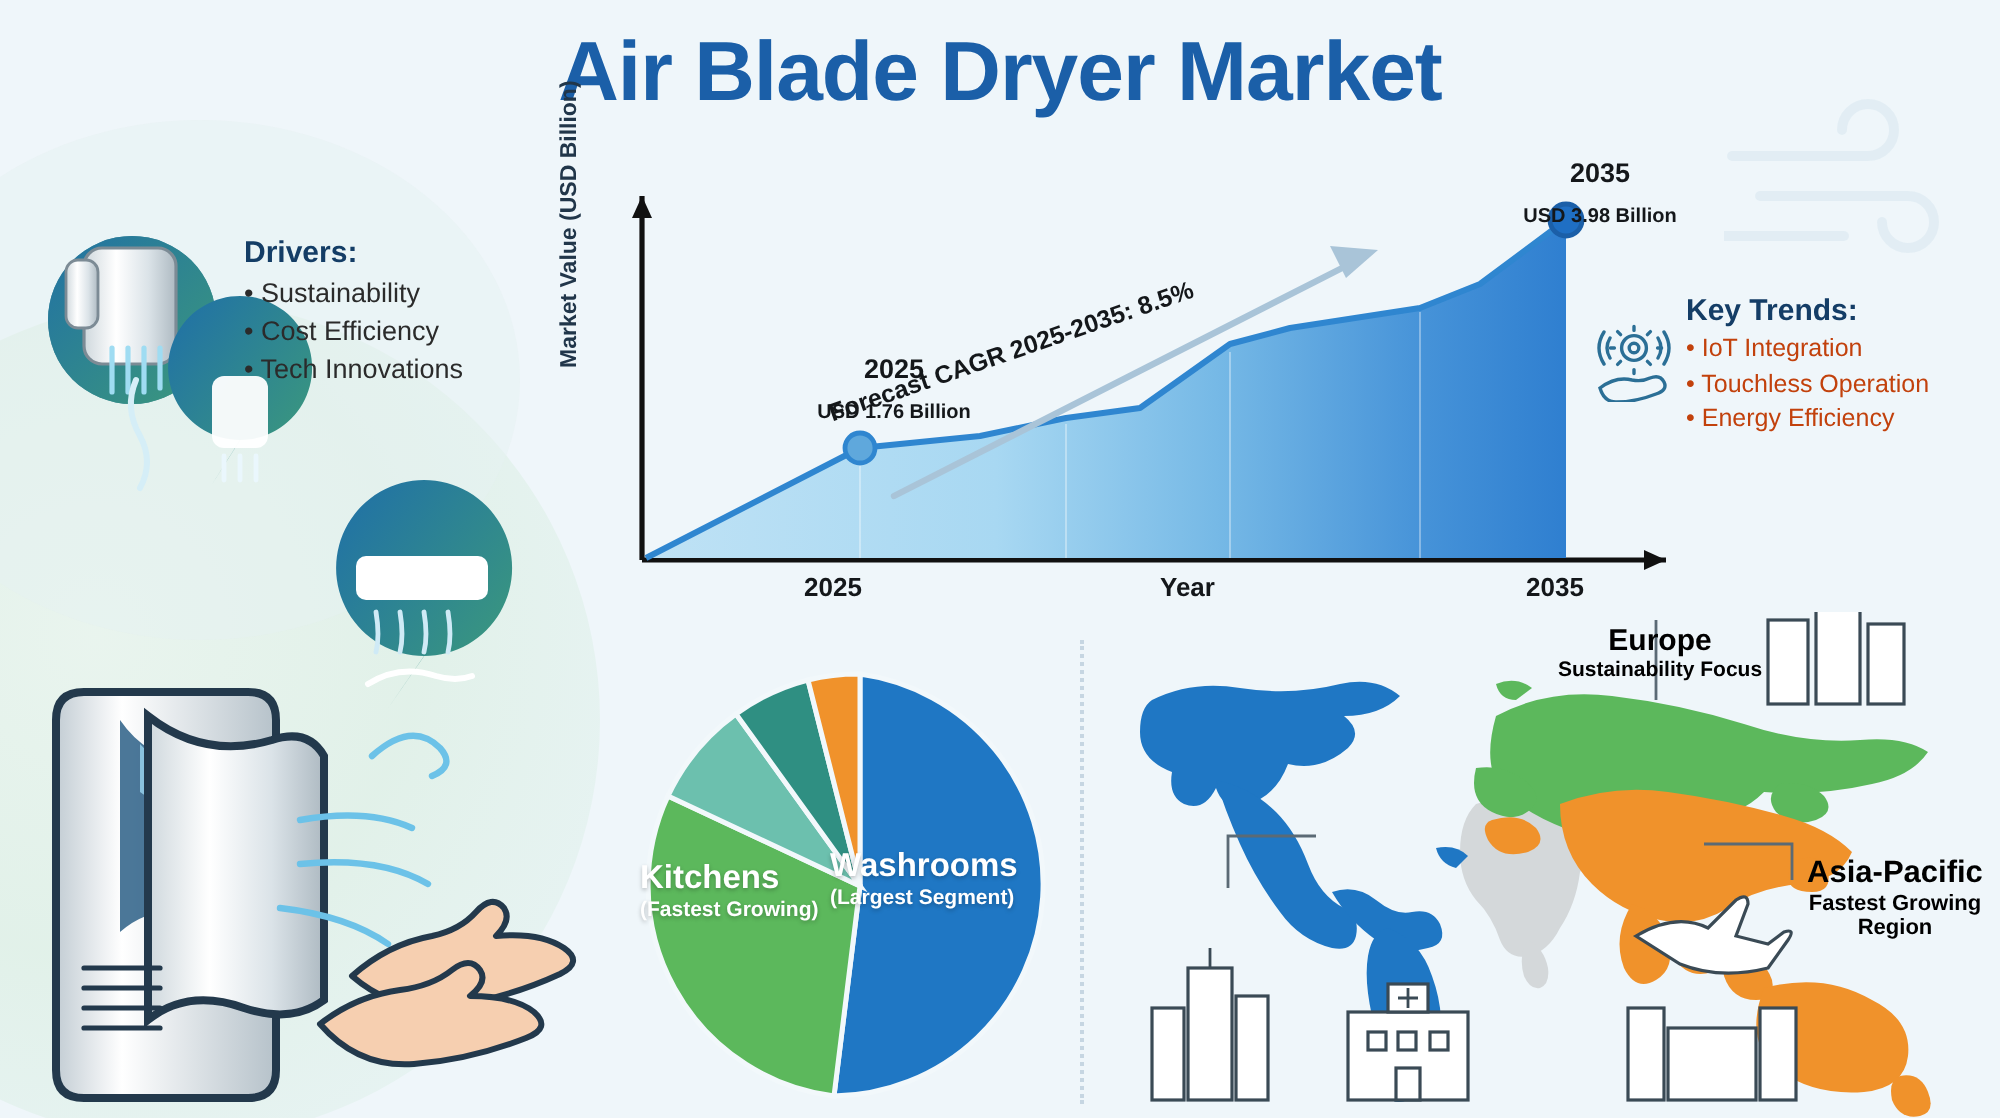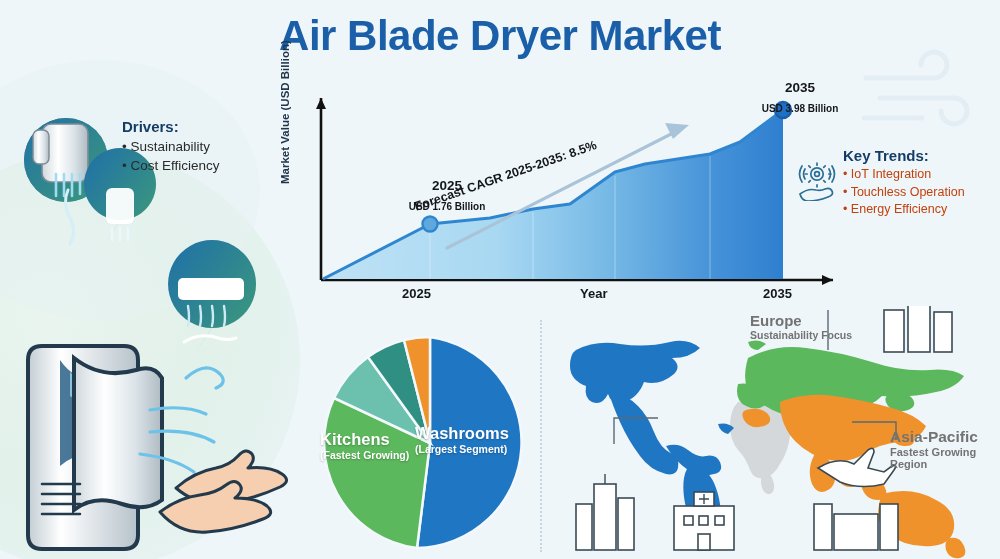--- a/index.html
+++ b/index.html
@@ -80,21 +80,21 @@
   
   .pie-wrap { position: absolute; left: 318px; top: 332px; width: 225px; height: 222px; }
   .pie-lbl { position: absolute; color: #fff; font-weight: bold; text-shadow: 0 1px 2px rgba(0,0,0,.25); }
   .pie-lbl .n { display: block; font-size: 16.5px; }
   .pie-lbl .s { display: block; font-size: 10.5px; }
   .lbl-wash { left: 97px; top: 92px; width: 120px; }
   .lbl-kitch { left: 2px; top: 98px; width: 112px; }
 
   
   .map-wrap { position: absolute; left: 552px; top: 306px; width: 448px; height: 253px; }
-  .rg { position: absolute; color: #737373; }
+  .rg { position: absolute; text-align: center; color: #000000; }
   .rg .n { display: block; font-weight: bold; }
   .rg .s { display: block; }
   .rg-eu { left: 198px; top: 6px; width: 160px; }
   .rg-eu .n { font-size: 15px; } .rg-eu .s { font-size: 10.5px; font-weight: bold; }
   .rg-na { left: -6px; top: 121px; width: 180px; }
   .rg-na .n { font-size: 16px; } .rg-na .s { font-size: 11.5px; }
   .rg-ap { left: 338px; top: 122px; width: 115px; }
   .rg-ap .n { font-size: 15.5px; } .rg-ap .s { font-size: 11px; font-weight: bold; }
 </style>
 </head>
@@ -177,20 +177,21 @@
         <path d="M160 452 q18 -14 40 -17 q16 -2 26 -10 q9 -7 14 0 q4 6 -5 13 q22 0 32 8 q9 8 -4 13 q-28 11 -56 13 q-28 2 -47 -20 z"></path>
       </g>
     </g>
   </svg>
 
   <div class="drivers">
     <h3>Drivers:</h3>
     <ul>
       <li>Sustainability</li>
       <li>Cost Efficiency</li>
+      <li>Tech Innovations</li>
     </ul>
   </div>
 
   <div class="trends">
     <svg class="trends-icon" width="42" height="40" viewBox="0 0 42 40">
       <g fill="none" stroke="#2b6f96" stroke-width="1.7" stroke-linecap="round">
         <circle cx="21" cy="13" r="6.2"></circle>
         <circle cx="21" cy="13" r="2.4"></circle>
         <path d="M21 4.2v-2 M21 23.8v2 M11.2 13h-2 M32.8 13h2 M14.3 6.3l-1.5-1.5 M27.7 19.7l1.5 1.5 M27.7 6.3l1.5-1.5 M14.3 19.7l-1.5 1.5"></path>
         <path d="M9 8 q-3 5 0 10 M6 5 q-5 8 0 16 M33 8 q3 5 0 10 M36 5 q5 8 0 16"></path>

